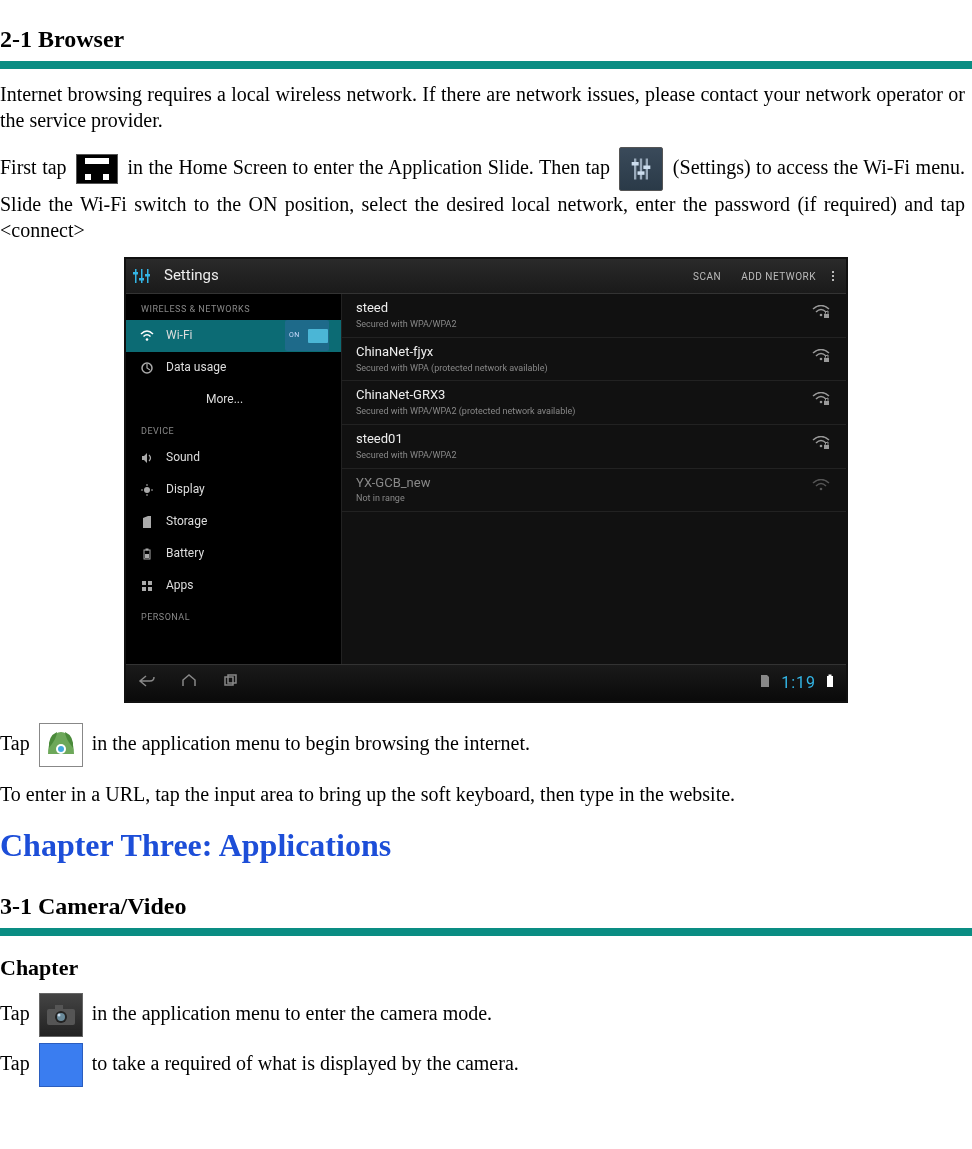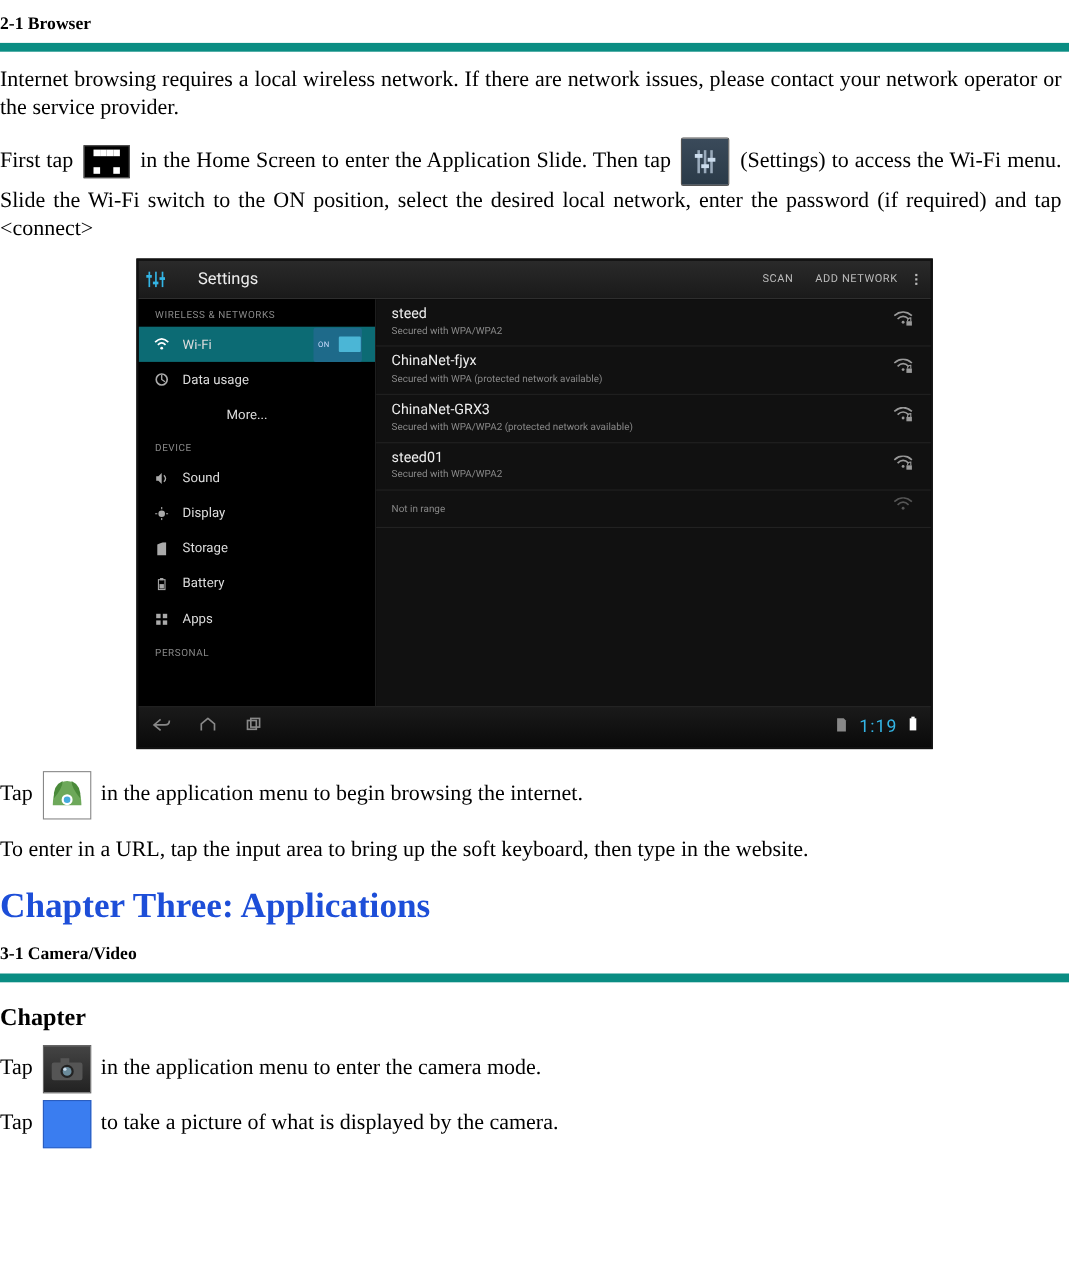--- a/index.html
+++ b/index.html
@@ -10,22 +10,22 @@
       padding: 0;
       width: 972px;
       line-height: 1.3;
     }
     h2, h3, h4 {
       font-family: "Times New Roman", Times, serif;
       font-weight: bold;
       margin: 0;
     }
     .section-title {
-      font-size: 16px;
-      margin-top: 12px;
+      font-size: 24px;
+      margin-top: 24px;
       margin-bottom: 6px;
     }
     .hr-teal {
       height: 8px;
       background: #0a8d83;
       margin: 6px 0 12px 0;
     }
     .para {
       text-align: justify;
       margin: 0 7px 14px 0;
@@ -110,21 +110,21 @@
     }
     .ss-header {
       display: flex;
       align-items: center;
       background: linear-gradient(#2a2a2a,#1a1a1a);
       height: 34px;
       padding: 0 6px;
       border-bottom: 1px solid #333;
     }
     .ss-header-title {
-      margin-left: 24px;
+      margin-left: 8px;
       font-size: 15px;
       color: #eee;
       flex: 1;
     }
     .ss-header-btn {
       font-size: 10px;
       color: #bbb;
       letter-spacing: 0.5px;
       padding: 0 10px;
     }
@@ -430,20 +430,21 @@
           <div class="sig"><svg width="20" height="16" viewBox="0 0 20 16">
               <path d="M1 4 Q9 -3 17 4" fill="none" stroke="#999" stroke-width="1.5"></path>
               <path d="M4 7 Q9 2 14 7" fill="none" stroke="#999" stroke-width="1.5"></path>
               <circle cx="9" cy="10" r="1.3" fill="#999"></circle>
               <rect x="12" y="9" width="5" height="4" fill="#999"></rect>
               <path d="M13 9 Q13 6 16 6 Q16 9 16 9" fill="none" stroke="#999" stroke-width="1"></path>
             </svg></div>
         </div>
         <div class="ss-net">
           <div class="netinfo">
+            <div class="name" style="color:#888">YX-GCB_new</div>
             <div class="sub">Not in range</div>
           </div>
           <div class="sig"><svg width="20" height="16" viewBox="0 0 20 16">
               <path d="M1 4 Q9 -3 17 4" fill="none" stroke="#555" stroke-width="1.5"></path>
               <path d="M4 7 Q9 2 14 7" fill="none" stroke="#555" stroke-width="1.5"></path>
               <circle cx="9" cy="10" r="1.3" fill="#555"></circle>
             </svg></div>
         </div>
       </div>
   </div>
@@ -516,14 +517,14 @@
       <circle cx="16" cy="14" r="4" fill="#6a8a9a"></circle>
       <circle cx="14" cy="12" r="1.5" fill="#cde"></circle>
     </svg>
   </span>
   <span> in the application menu to enter the camera mode.</span>
 </p>
 
 <p class="para" style="margin-bottom:0;">
   <span>Tap </span>
   <span class="inline-icon shutter-icon-box"></span>
-  <span> to take a picture of what is displayed by the camera.</span>
+  <span> to take a required of what is displayed by the camera.</span>
 </p>
 
 </body></html>

